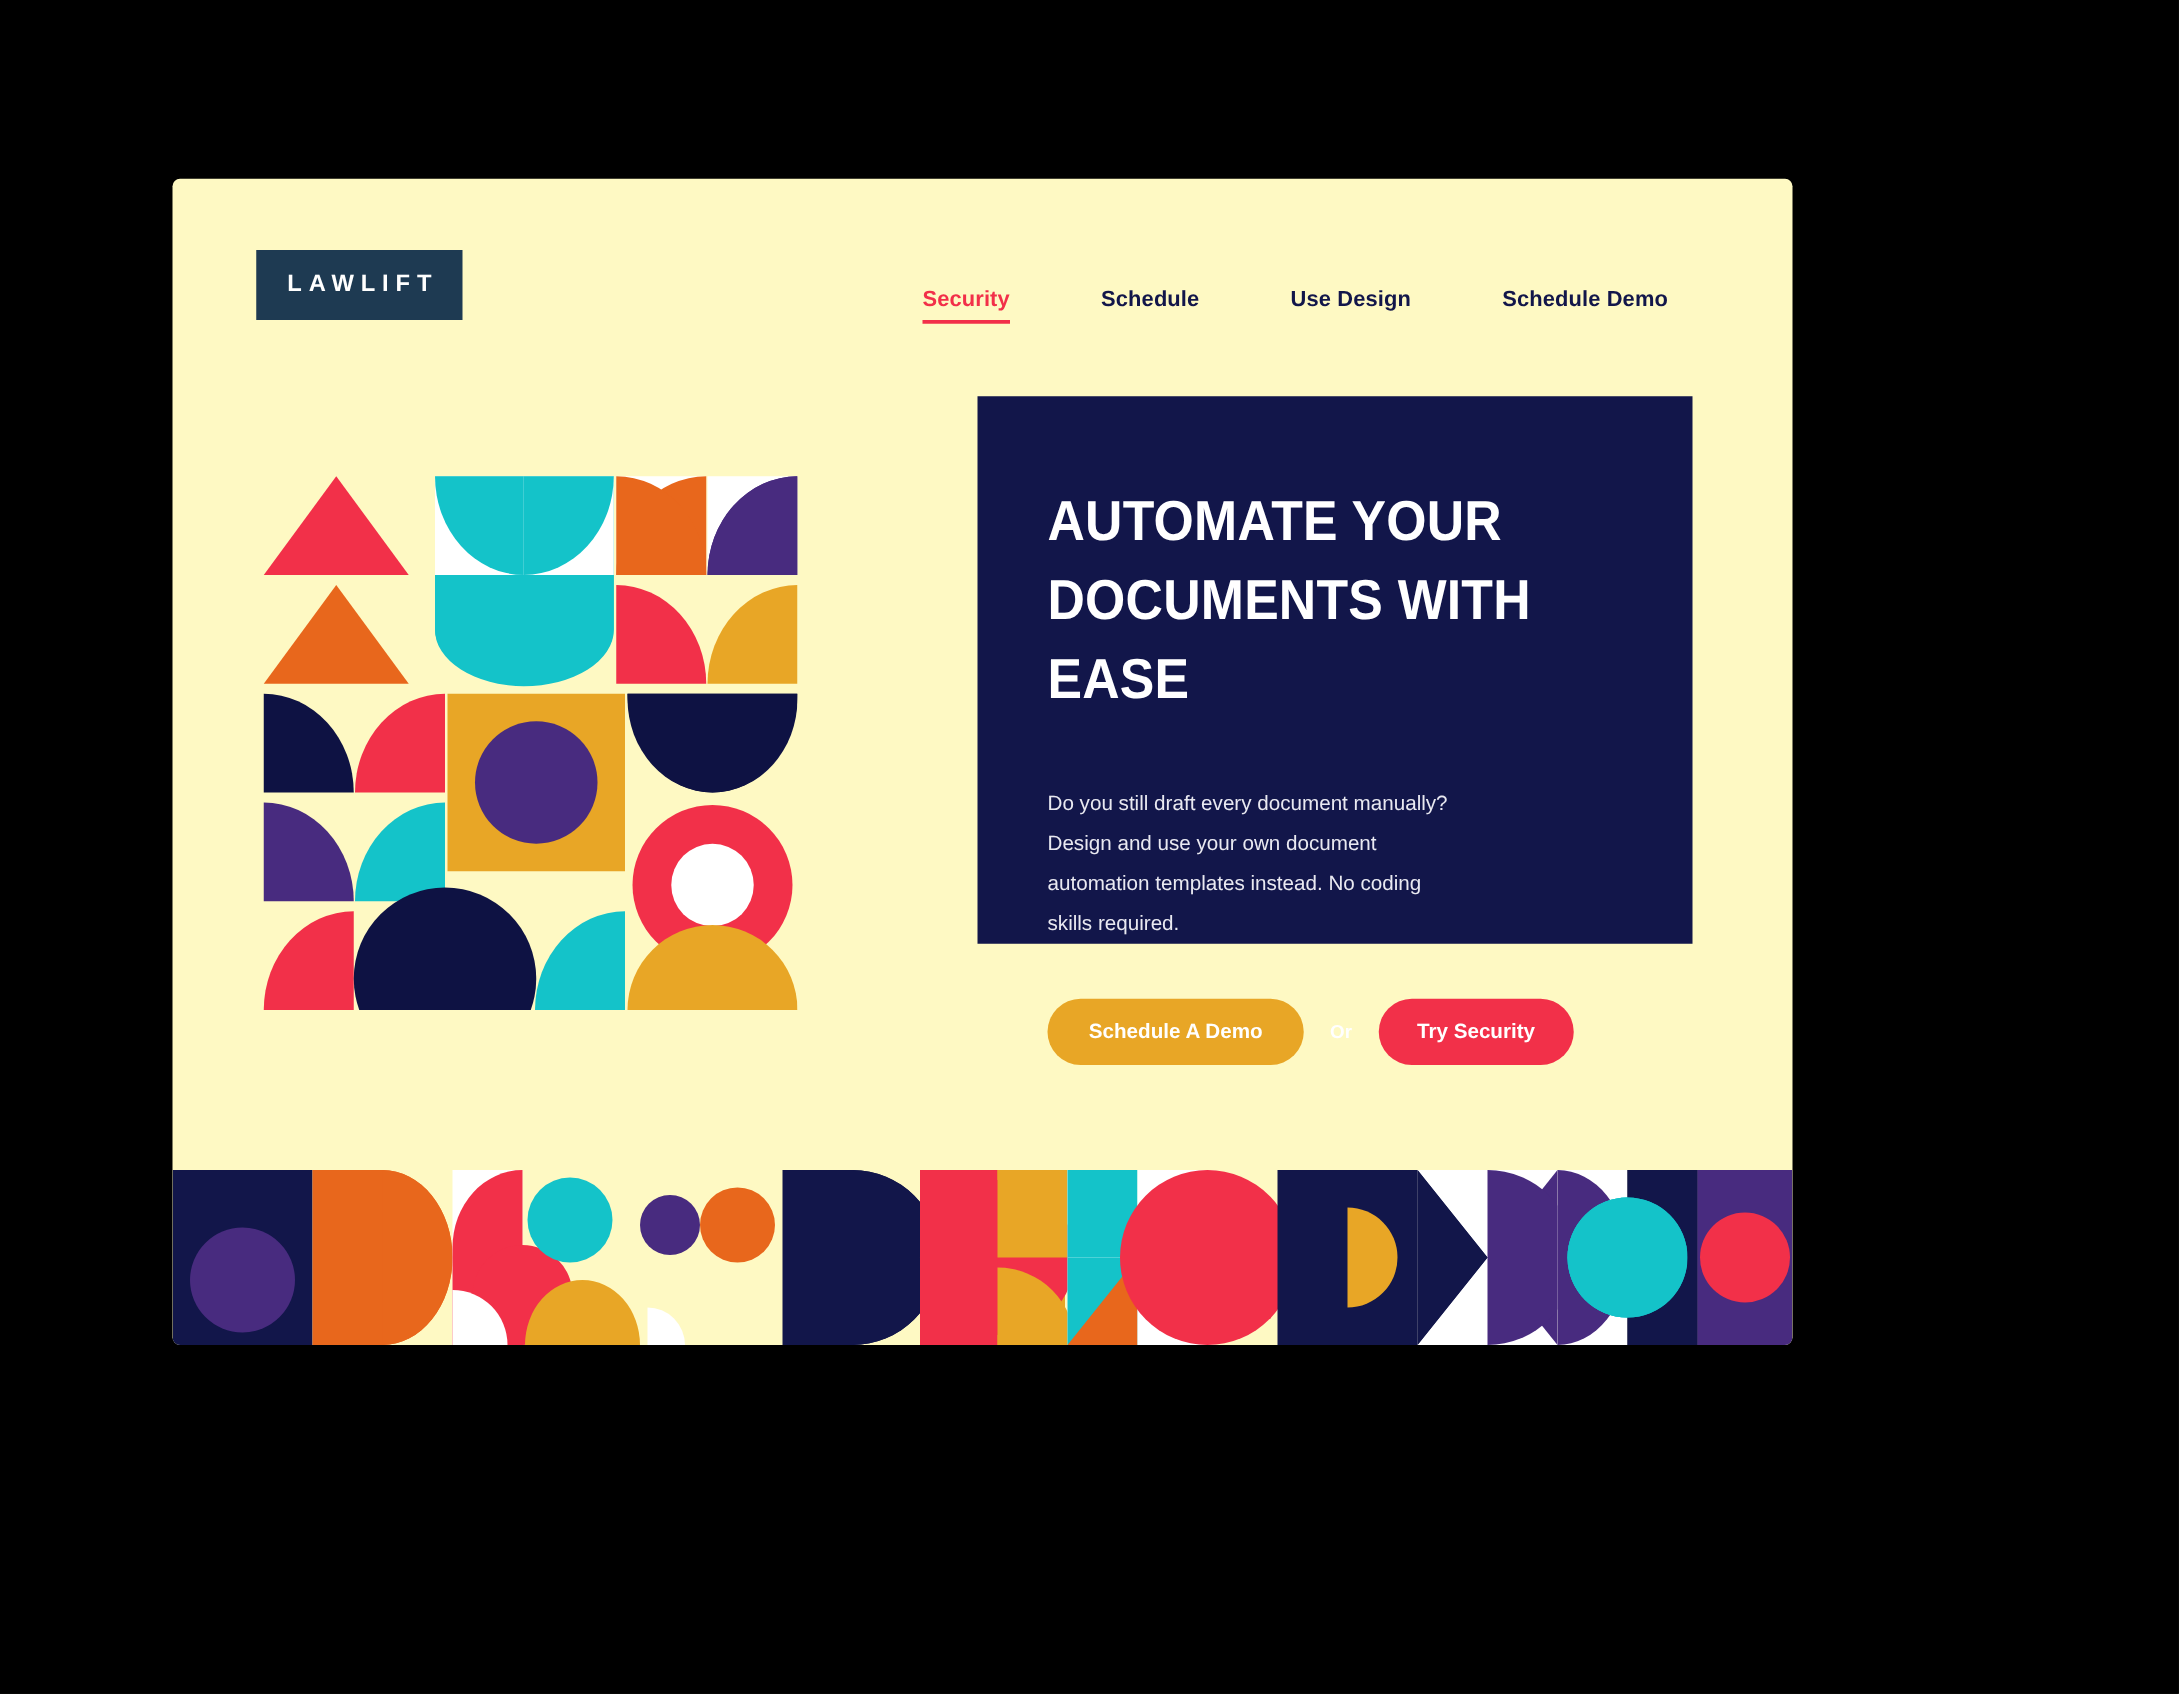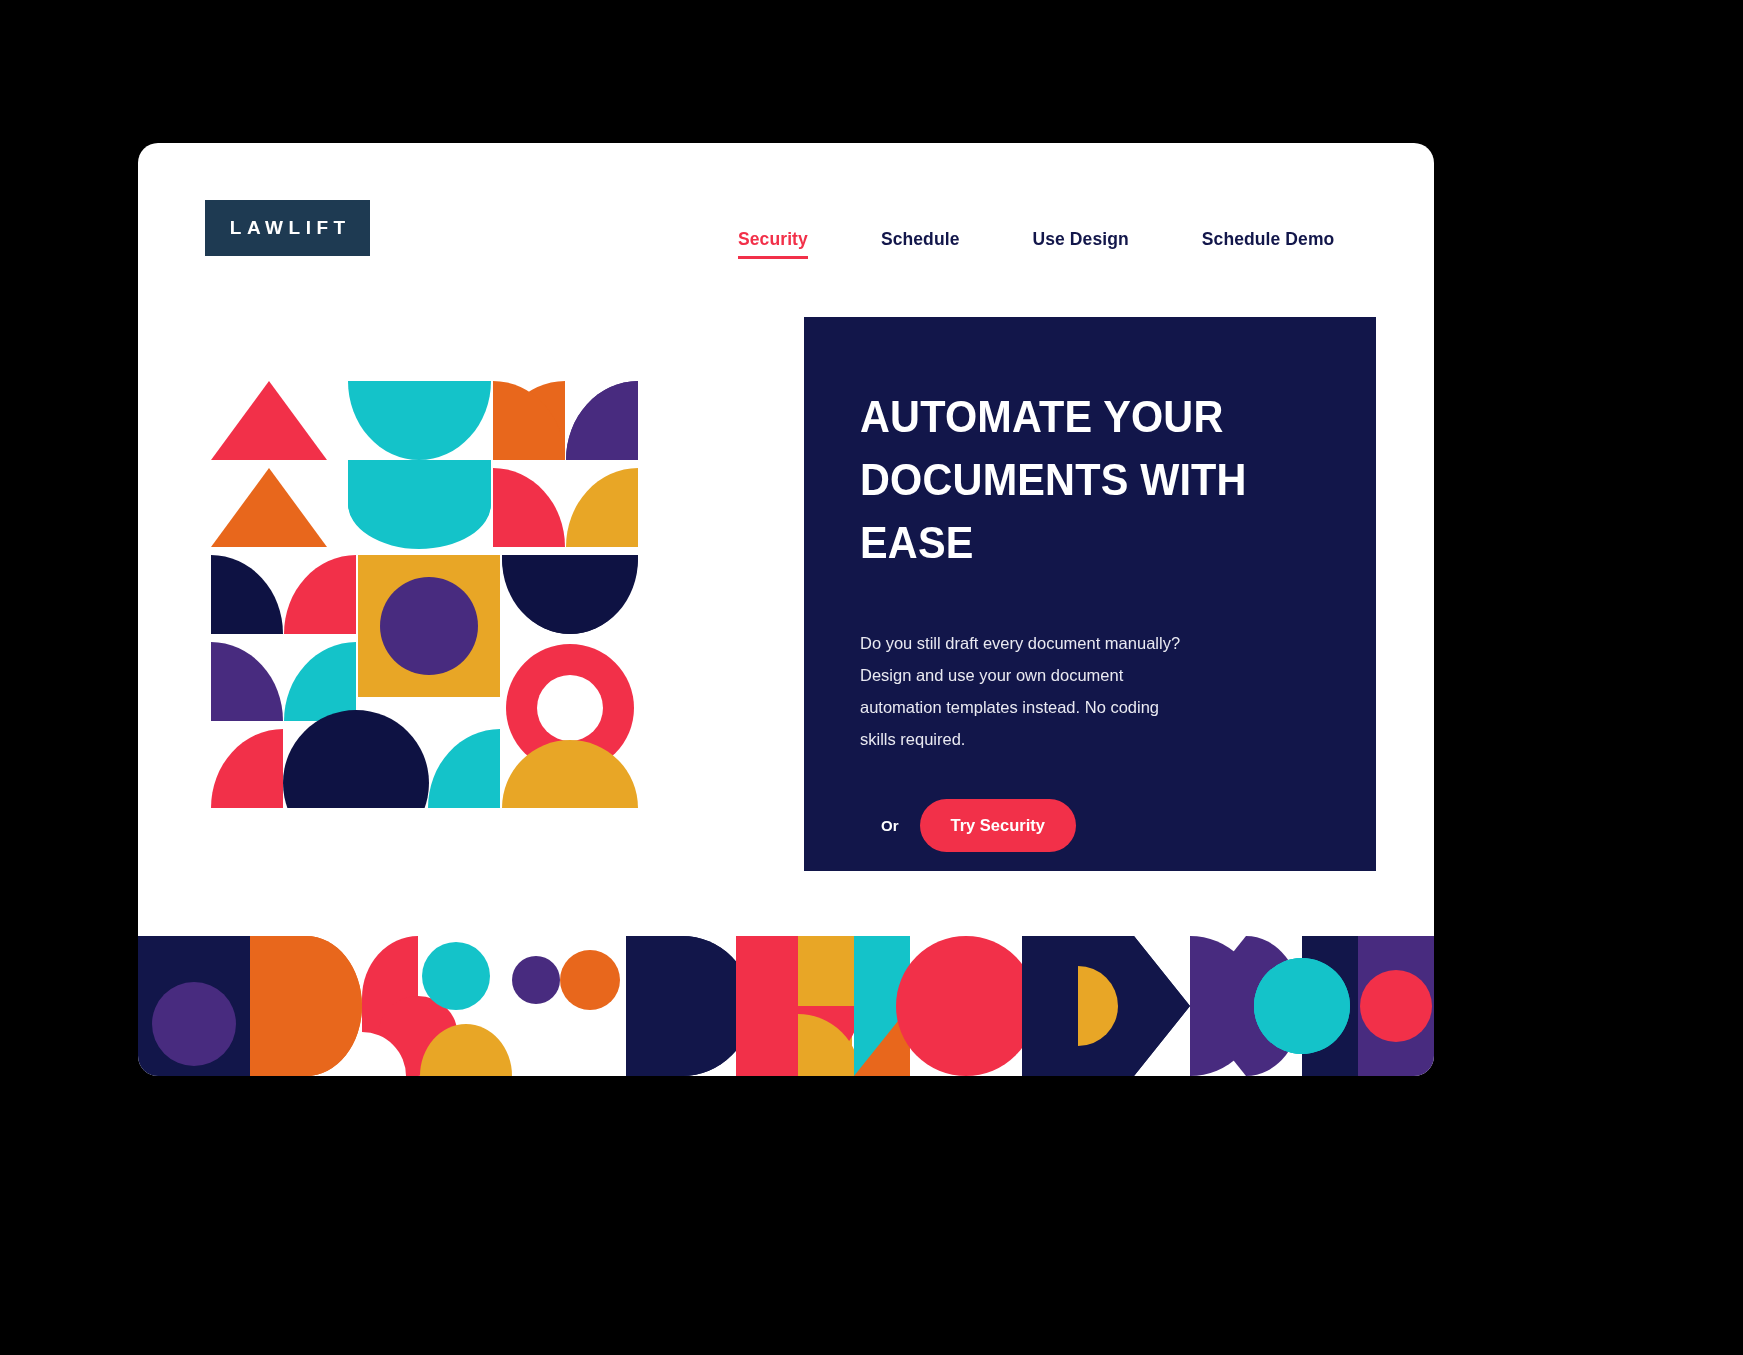--- a/index.html
+++ b/index.html
@@ -20,22 +20,22 @@
     position: absolute;
     left: 42px; top: 62px;
     width: 1659px; height: 1231px;
     background: #000000;
   }
   
   .page-card {
     position: absolute;
     left: 138px; top: 143px;
     width: 1296px; height: 933px;
-    background: #ffffff;
-    border-radius: 20px;
+    background: #fef9c3;
+    border-radius: 6px;
     overflow: hidden;
   }
 
   
   .site-header {
     position: absolute;
     left: 0; top: 0;
     width: 100%; height: 160px;
   }
   .logo-box {
@@ -84,22 +84,22 @@
   
   .art-grid {
     position: absolute;
     left: 66px; top: 230px;
     width: 434px; height: 435px;
   }
 
   
   .hero-panel {
     position: absolute;
-    left: 666px; top: 174px;
-    width: 572px; height: 554px;
+    left: 644px; top: 174px;
+    width: 572px; height: 438px;
     background: #12164a;
   }
   .hero-inner { padding: 68px 56px 0 56px; }
   .hero-title {
     color: #ffffff;
     font-size: 45px;
     line-height: 63px;
     font-weight: bold;
     letter-spacing: 0.2px;
     text-transform: uppercase;
@@ -244,20 +244,21 @@
     </div>
 
     <div class="hero-panel">
       <div class="hero-inner">
         <h1 class="hero-title">
           <span>AUTOMATE YOUR</span><br>
           <span>DOCUMENTS WITH EASE</span>
         </h1>
         <p class="hero-sub">Do you still draft every document manually? Design and use your own document automation templates instead. No coding skills required.</p>
         <div class="cta-row">
+          <button class="btn btn-demo">Schedule A Demo</button>
           <span class="or-text">Or</span>
           <button class="btn btn-examples">Try Security</button>
         </div>
       </div>
     </div>
 
     <div class="bottom-strip">
       <svg width="1296" height="140" viewBox="0 0 1296 140">
 
         <rect x="0" y="0" width="112" height="140" fill="#12164a"></rect>

